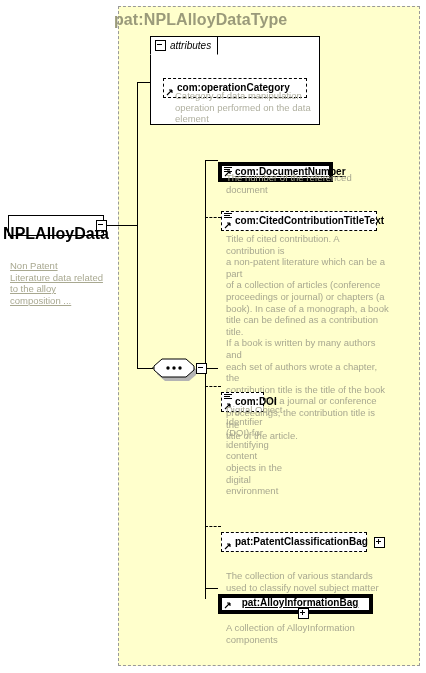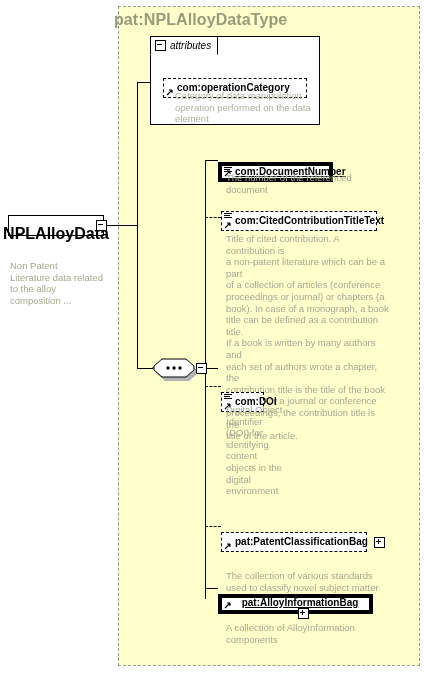--- a/index.html
+++ b/index.html
@@ -265,21 +265,21 @@
 <div class="ln h" style="left:205px; top:588px; width:13px;"></div>
 
 <div class="ln v" style="left:205px; top:160px; height:1px;"></div>
 
 <div class="root-box">
   <span class="nm">NPLAlloyData</span>
   <span class="shadow"></span>
   <span class="shadow-r"></span>
 </div>
 <span class="toggle root-toggle"></span>
-<div class="doc" style="left:10px; top:260px; width:100px; text-align:left;">Non Patent
+<div class="doc" style="left:10px; top:260px; width:100px; text-align:left;text-decoration:underline;">Non Patent
 Literature data related
 to the alloy
 composition      ...</div>
 
 <div class="attr-group"></div>
 <div class="attr-tab">
   <span class="toggle"></span>
   <span class="label">attributes</span>
 </div>
 

